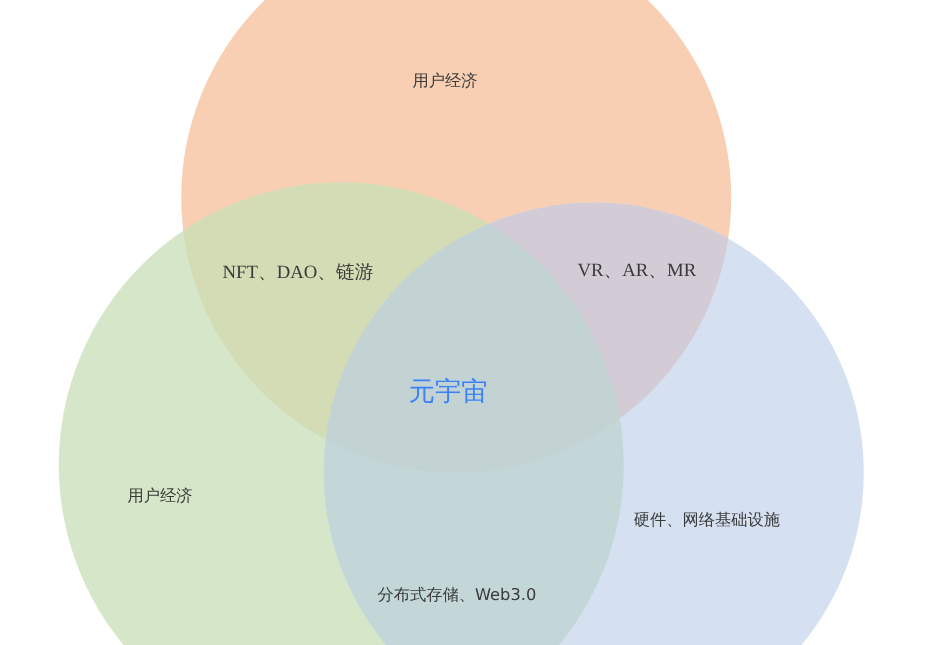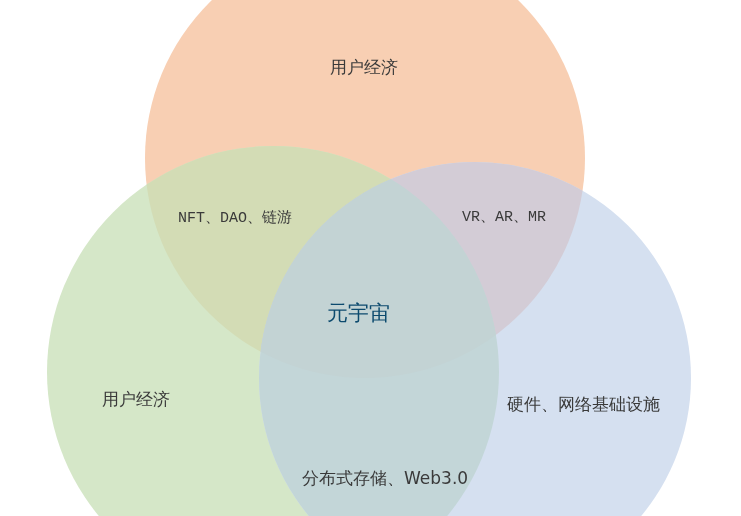--- a/index.html
+++ b/index.html
@@ -22,29 +22,29 @@
       height: 516px;
     }
     .label {
       position: absolute;
       color: #3a3a3a;
       white-space: nowrap;
       line-height: 1;
     }
     .label.sans {
       font-family: "DejaVu Sans", "Liberation Sans", sans-serif;
-      font-size: 17px;
+      font-size: 13px;
     }
     .label.serif {
-      font-family: Liberation Mono, monospace;
+      font-family: Liberation Serif, serif;
       font-size: 15px;
     }
     .label.center {
       font-size: 21px;
-      color: #0c4a6e;
+      color: #3b82f6;
     }
   </style>
 </head>
 <body>
 
 <svg class="venn" width="741" height="516" viewBox="0 0 741 516" xmlns="http://www.w3.org/2000/svg">
   <defs>
     <clipPath id="clip-orange">
         <circle cx="365" cy="158" r="220"></circle>
       </clipPath>
@@ -82,15 +82,15 @@
 <div class="label sans" style="left:330px; top:59px;">用户经济</div>
 
 <div class="label serif" style="left:178px; top:211px;">NFT、DAO、链游</div>
 
 <div class="label serif" style="left:462px; top:210px;text-align:right;">VR、AR、MR</div>
 
 <div class="label sans center" style="left:327px; top:303px;">元宇宙</div>
 
 <div class="label sans" style="left:102px; top:391px;">用户经济</div>
 
-<div class="label sans" style="left:507px; top:396px;">硬件、网络基础设施</div>
+<div class="label sans" style="left:507px; top:410px;">硬件、网络基础设施</div>
 
 <div class="label sans" style="left:302px; top:431px;margin-top:39px;">分布式存储、Web3.0</div>
 
 </body></html>

